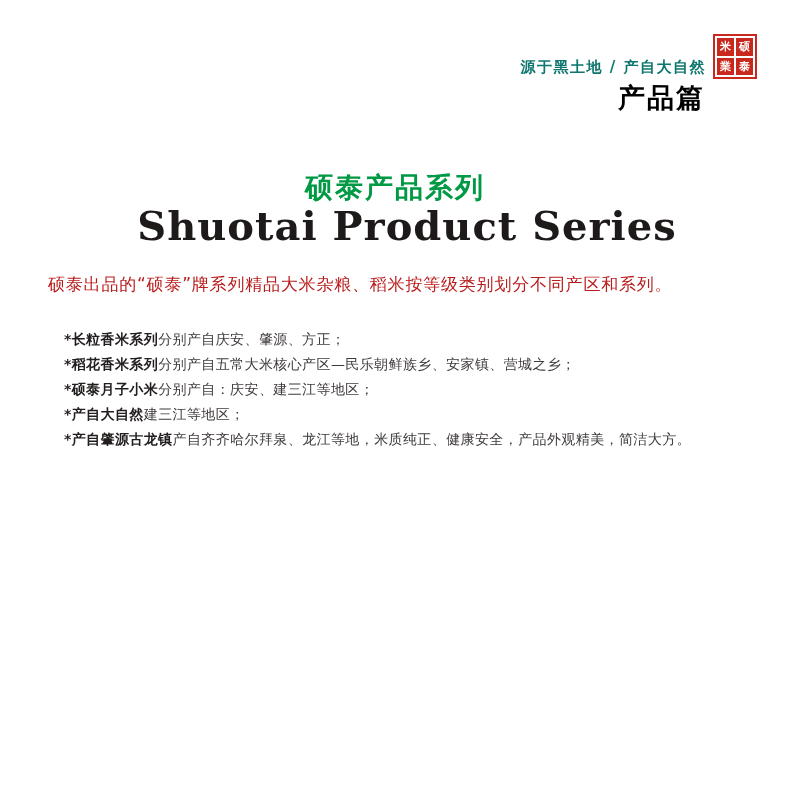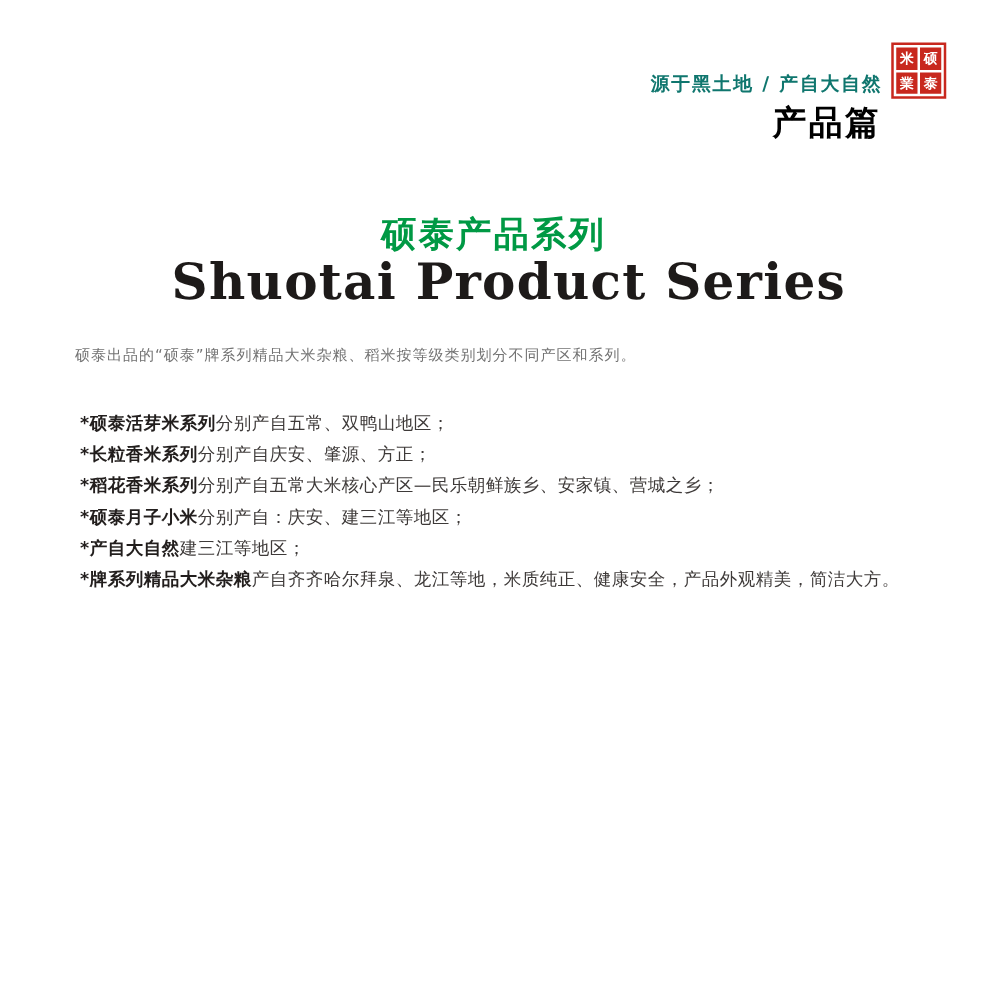--- a/index.html
+++ b/index.html
@@ -80,24 +80,24 @@
     font-size: 40px;
     font-weight: bold;
     color: #1d1a19;
     letter-spacing: 1px;
     padding-left: 24px;
   }
   
   .intro {
     position: absolute;
     top: 272px;
-    left: 60px;
+    left: 48px;
     right: 60px;
-    font-size: 12px;
-    color: #737373;
+    font-size: 17px;
+    color: #b91c1c;
     letter-spacing: 0.8px;
     line-height: 24px;
   }
   .product-list {
     position: absolute;
     top: 327px;
     left: 64px;
     right: 40px;
     list-style: none;
   }
@@ -130,32 +130,29 @@
   <div class="tagline">源于黑土地 / 产自大自然</div>
   <div class="section-label">产品篇</div>
 
   <div class="title-zh">硕泰产品系列</div>
   <div class="title-en">Shuotai Product Series</div>
 
   <p class="intro">硕泰出品的“硕泰”牌系列精品大米杂粮、稻米按等级类别划分不同产区和系列。</p>
 
   <ul class="product-list">
     <li>
-      <span class="product-name">*硕泰活芽米系列</span><span class="product-desc">分别产自五常、双鸭山地区；</span>
-    </li>
-    <li>
       <span class="product-name">*长粒香米系列</span><span class="product-desc">分别产自庆安、肇源、方正；</span>
     </li>
     <li>
       <span class="product-name">*稻花香米系列</span><span class="product-desc">分别产自五常大米核心产区—民乐朝鲜族乡、安家镇、营城之乡；</span>
     </li>
     <li>
       <span class="product-name">*硕泰月子小米</span><span class="product-desc">分别产自：庆安、建三江等地区；</span>
     </li>
     <li>
       <span class="product-name">*产自大自然</span><span class="product-desc">建三江等地区；</span>
     </li>
     <li>
-      <span class="product-name">*牌系列精品大米杂粮</span><span class="product-desc">产自齐齐哈尔拜泉、龙江等地，米质纯正、健康安全，产品外观精美，简洁大方。</span>
+      <span class="product-name">*产自肇源古龙镇</span><span class="product-desc">产自齐齐哈尔拜泉、龙江等地，米质纯正、健康安全，产品外观精美，简洁大方。</span>
     </li>
   </ul>
 
 </div>
 
 </body></html>

